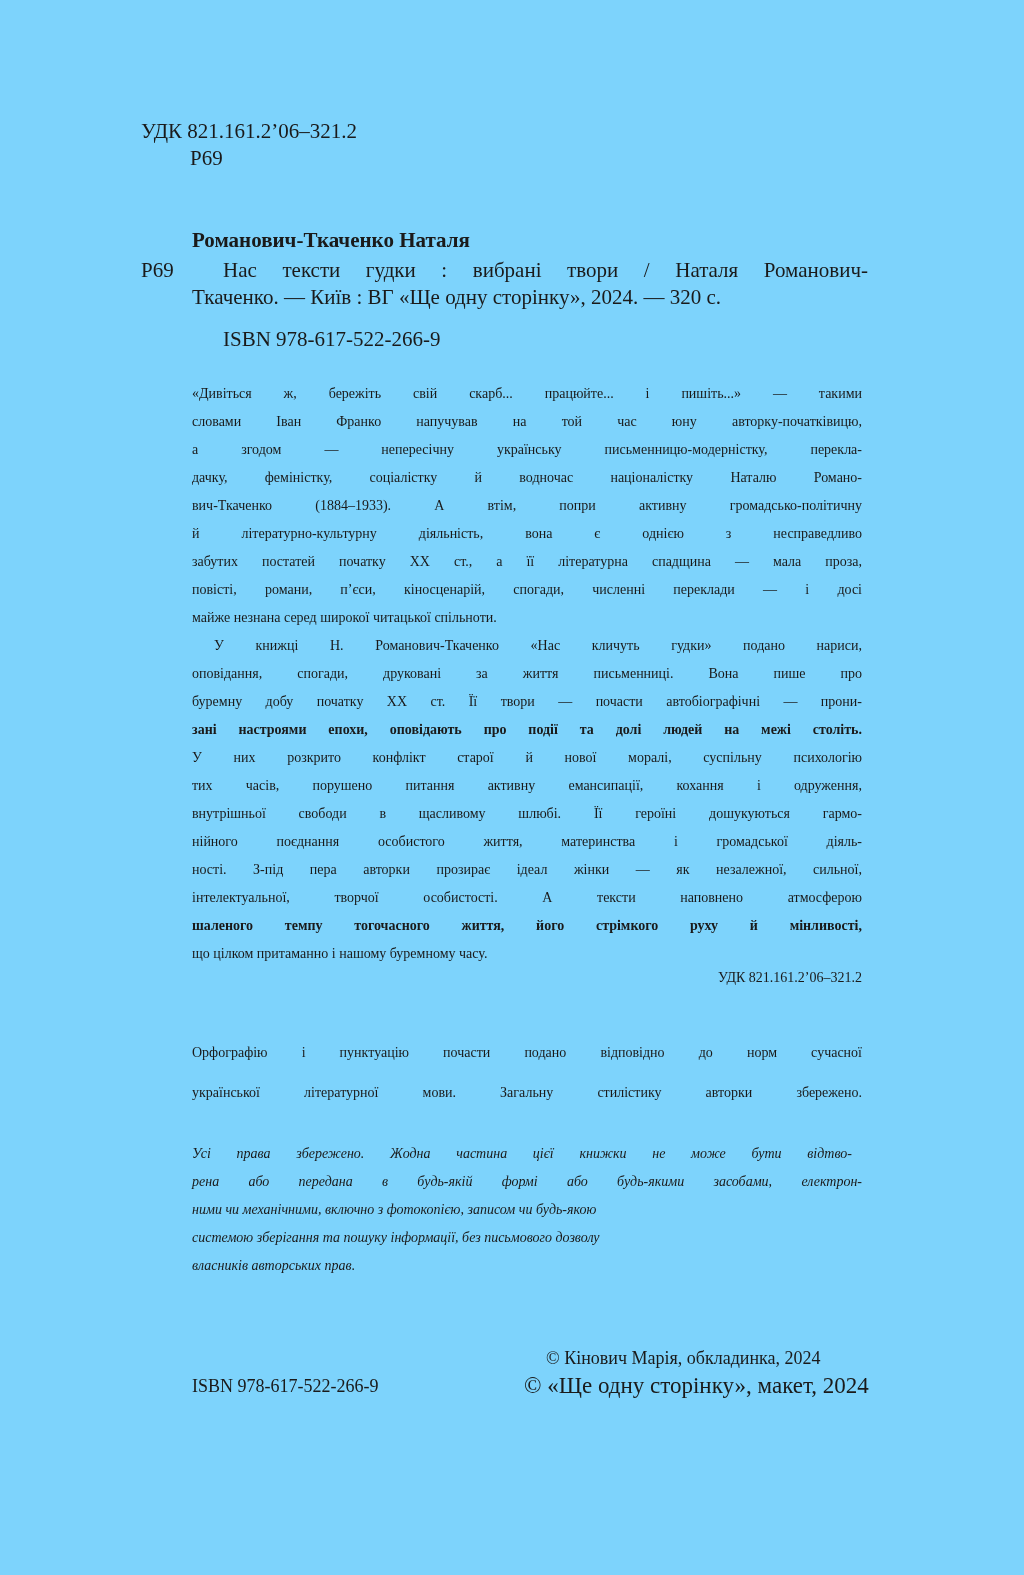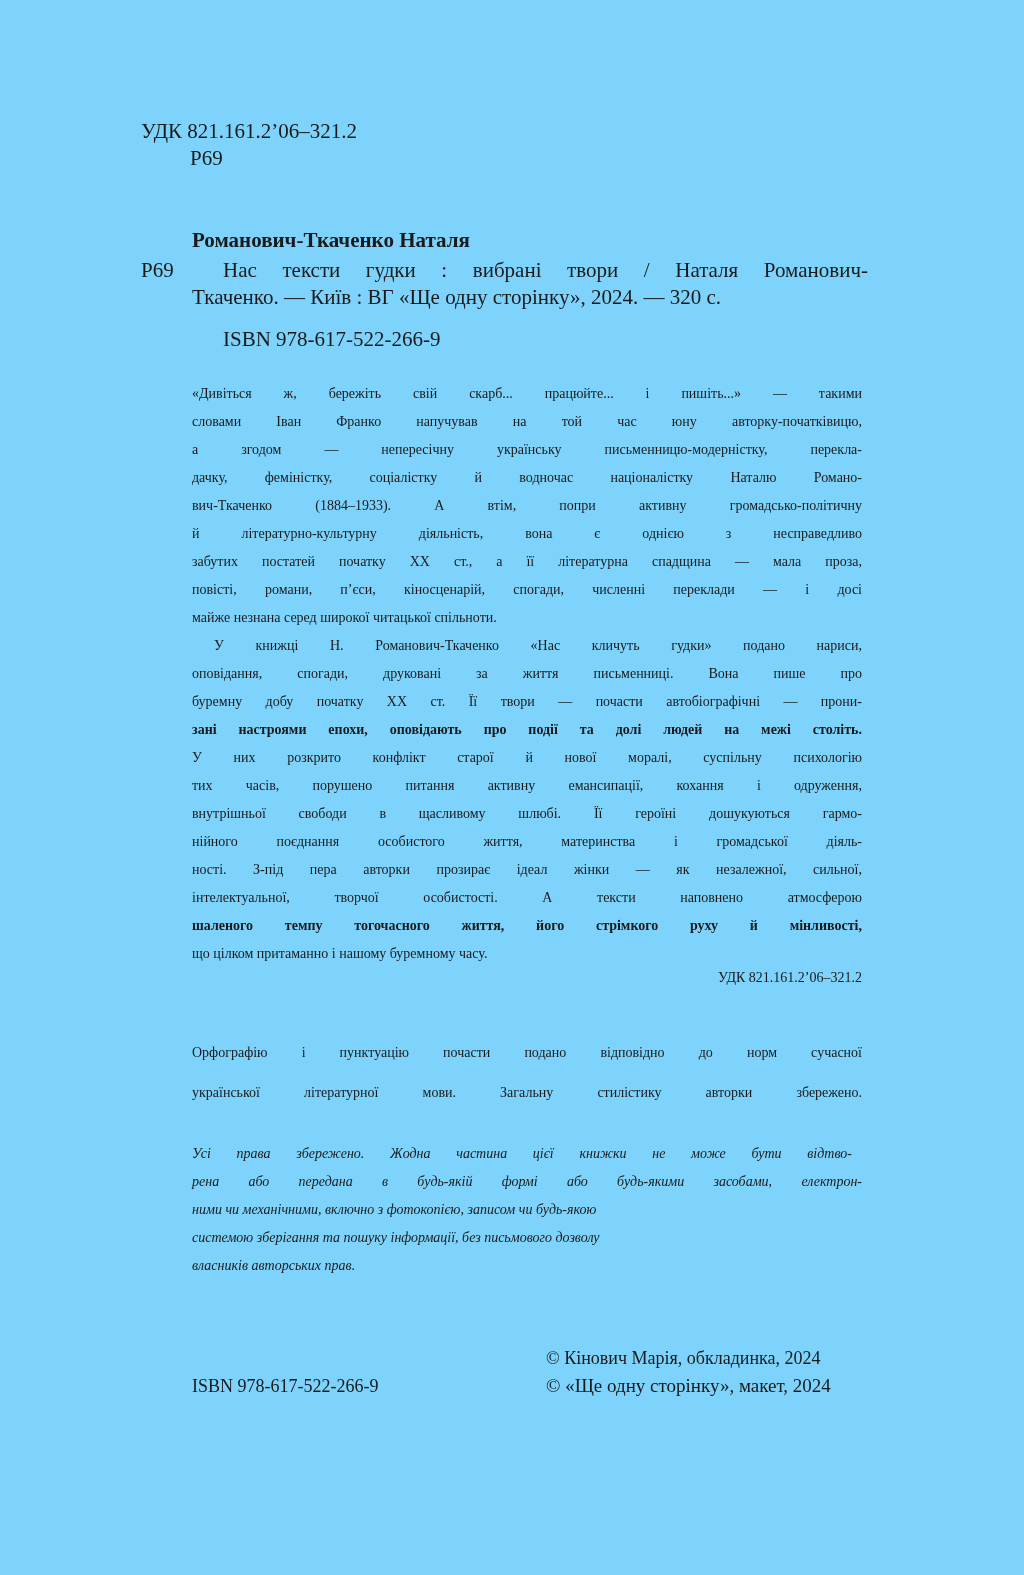--- a/index.html
+++ b/index.html
@@ -55,15 +55,15 @@
   <div class="ln just" style="left:192px; top:1069px; width:670px;margin-top:12px;">української літературної мови. Загальну стилістику авторки збережено.</div>
 
   <div class="ln it just" style="left:192px; top:1142px; width:660px;">Усі права збережено. Жодна частина цієї книжки не може бути відтво-</div>
   <div class="ln it just" style="left:192px; top:1170px; width:670px;">рена або передана в будь-якій формі або будь-якими засобами, електрон-</div>
   <div class="ln it" style="left:192px; top:1198px;">ними чи механічними, включно з фотокопією, записом чи будь-якою</div>
   <div class="ln it" style="left:192px; top:1226px;">системою зберігання та пошуку інформації, без письмового дозволу</div>
   <div class="ln it" style="left:192px; top:1254px;">власників авторських прав.</div>
 
   <div class="ln" style="left:192px; top:1374px; font-size:18px;">ISBN 978-617-522-266-9</div>
   <div class="ln" style="left:546px; top:1346px; font-size:18px;">© Кінович Марія, обкладинка, 2024</div>
-  <div class="ln" style="left:546px; top:1374px; font-size:19px;">© «Ще одну сторінку», макет, 2024</div>
+  <div class="ln" style="left:524px; top:1374px; font-size:23px;">© «Ще одну сторінку», макет, 2024</div>
 
 </div>
 
 </body></html>

